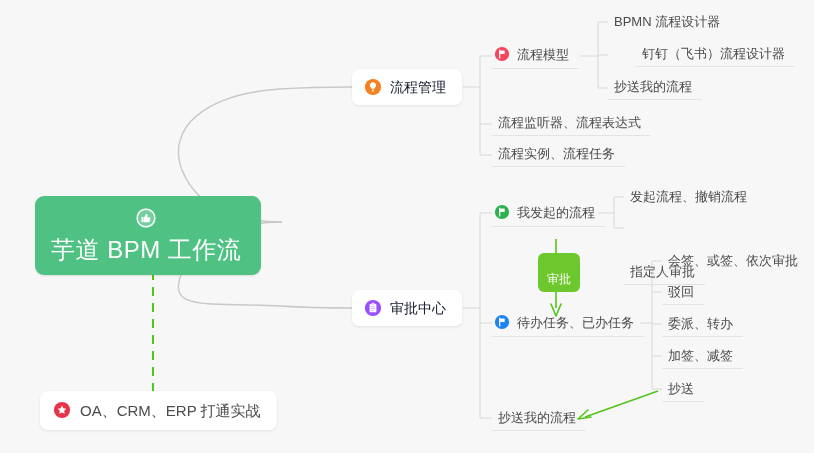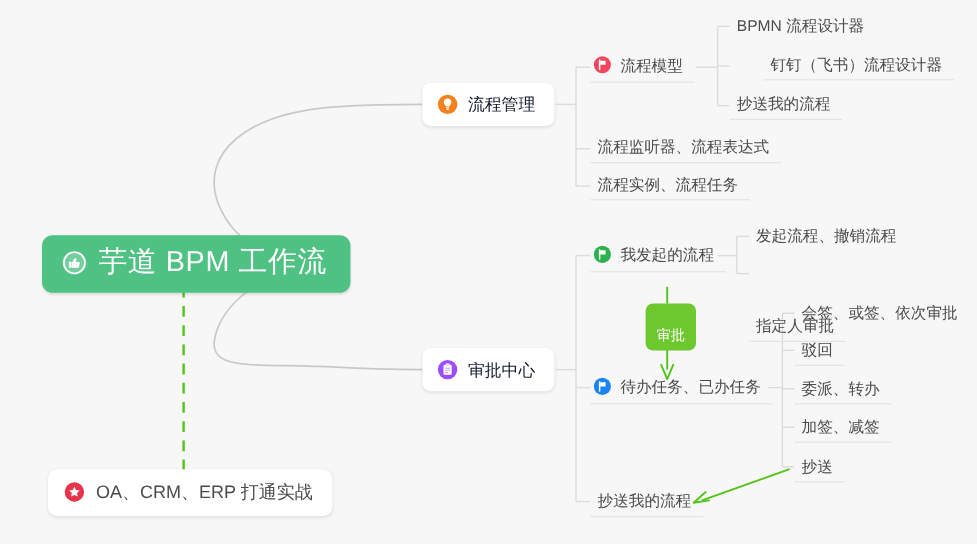--- a/index.html
+++ b/index.html
@@ -32,20 +32,21 @@
   .root-node {
     position: absolute;
     display: flex;
     align-items: center;
     gap: 9px;
     background: #4ec183;
     border-radius: 9px;
     padding: 11px 20px 13px 16px;
     box-shadow: 0 1px 2px rgba(0,0,0,0.10);
     z-index: 6;
+    flex-direction: column;
   }
   .root-label {
     color: #ffffff;
     font-size: 24px;
     letter-spacing: 0.5px;
     line-height: 1;
     white-space: nowrap;
   }
 
   

